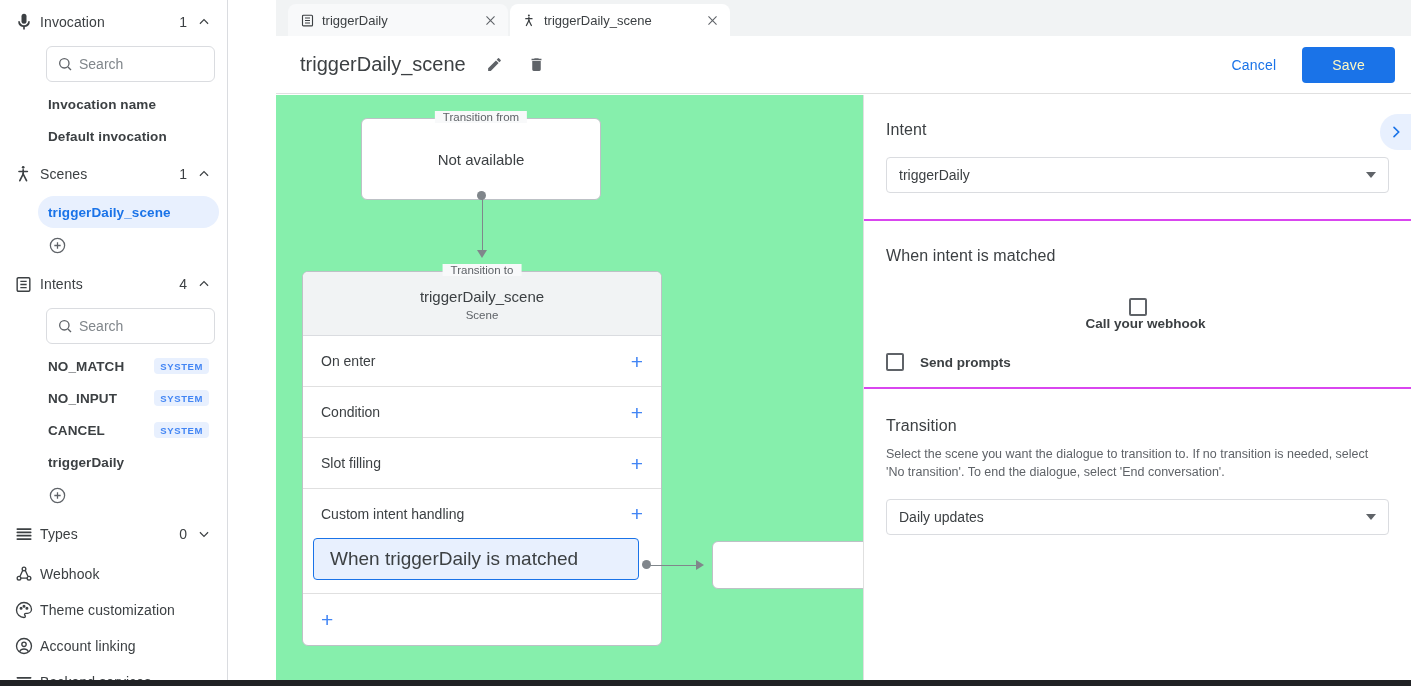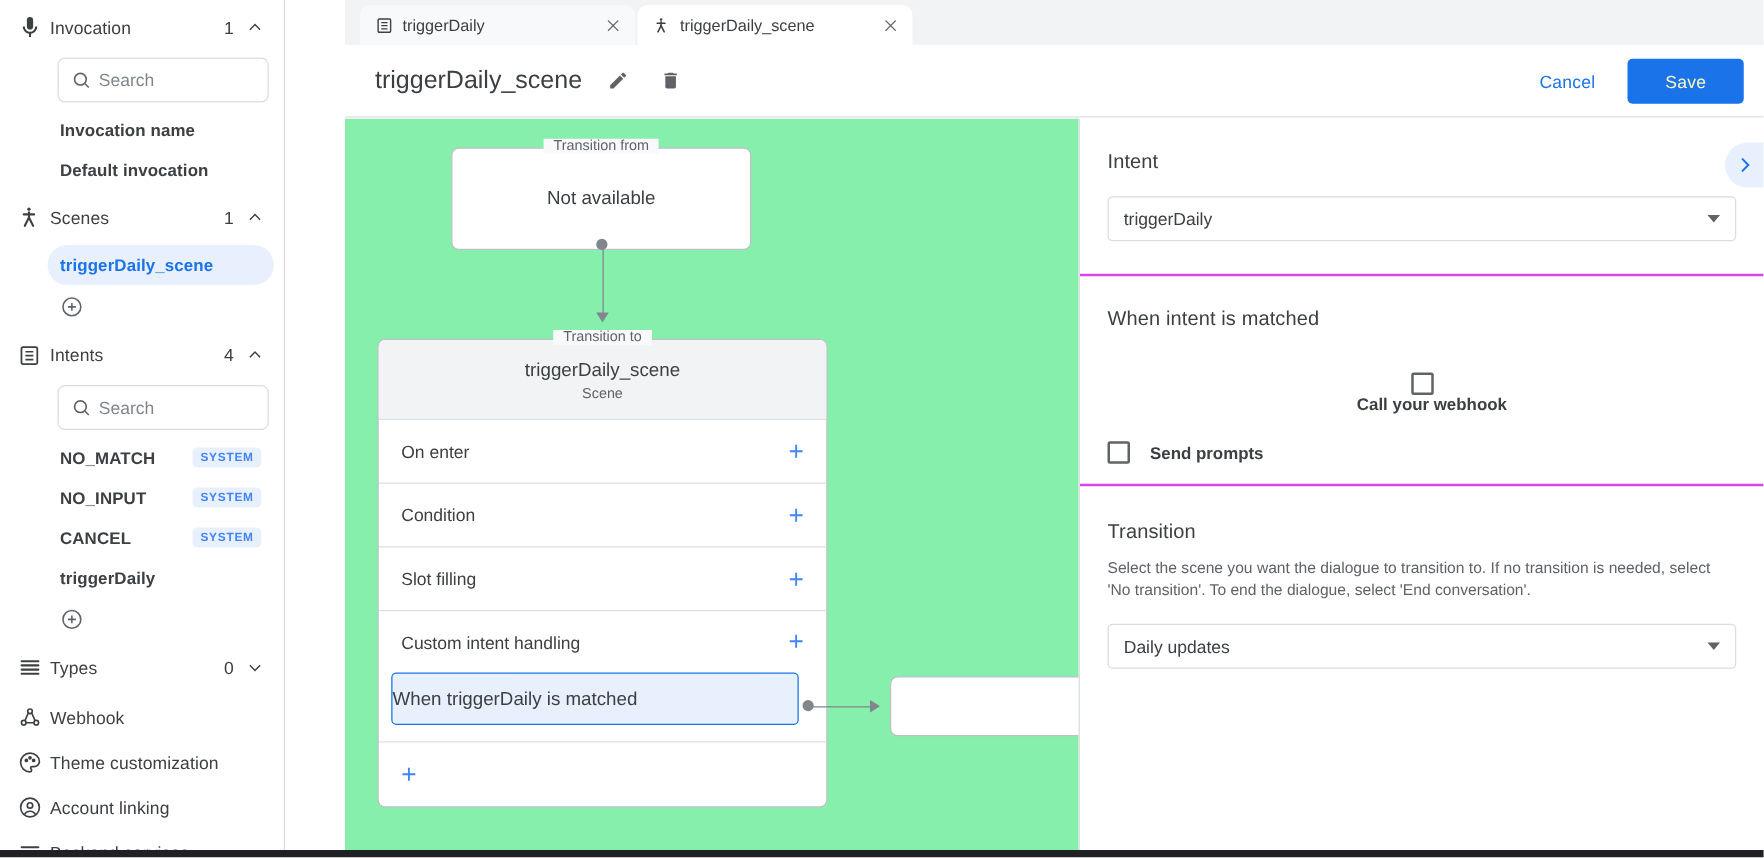--- a/index.html
+++ b/index.html
@@ -137,21 +137,21 @@
     border-bottom: 1px solid #e0e0e0; font-size: 14px; color: #3c4043;
   }
   .sc-row:last-child { border-bottom: none; }
   .sc-row .r-label { flex: 1; }
   .sc-plus { font-size: 21px; color: #4285f4; line-height: 1; cursor: pointer; font-weight: 300; }
   .sc-block { border-bottom: 1px solid #e0e0e0; }
   .sc-block .sc-row { border-bottom: none; height: 49px; }
   .sc-chip {
     margin: 0 22px 13px 10px; border: 1px solid #1a73e8; background: #e8f0fe;
     border-radius: 4px; height: 42px; display: flex; align-items: center;
-    padding: 0 0; font-size: 15px; color: #3c4043; cursor: pointer;
+    padding: 0 16px; font-size: 19px; color: #3c4043; cursor: pointer;
   }
 
   
   #node-daily { left: 436px; top: 446px; width: 230px; height: 48px; }
   #node-daily .nd-text { position:absolute; left:0; right:0; top:50%; transform:translateY(-50%); text-align:center; font-size:15px; color:#3c4043; }
 
   
   .panel {
     position: absolute; left: 863px; top: 95px; right: 0; bottom: 6px;
     background: #fff; border-left: 1px solid #e0e0e0; overflow: hidden;

